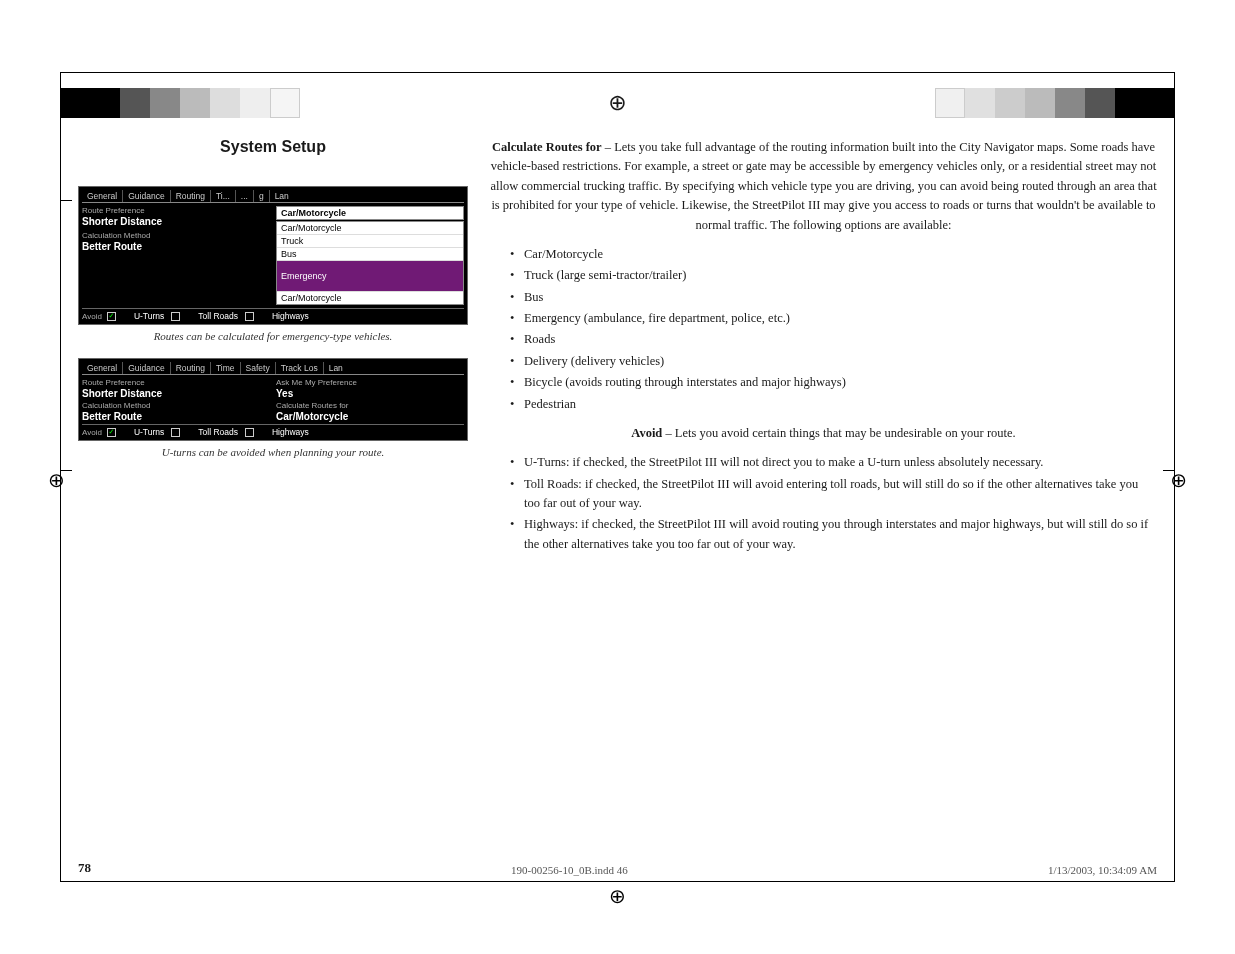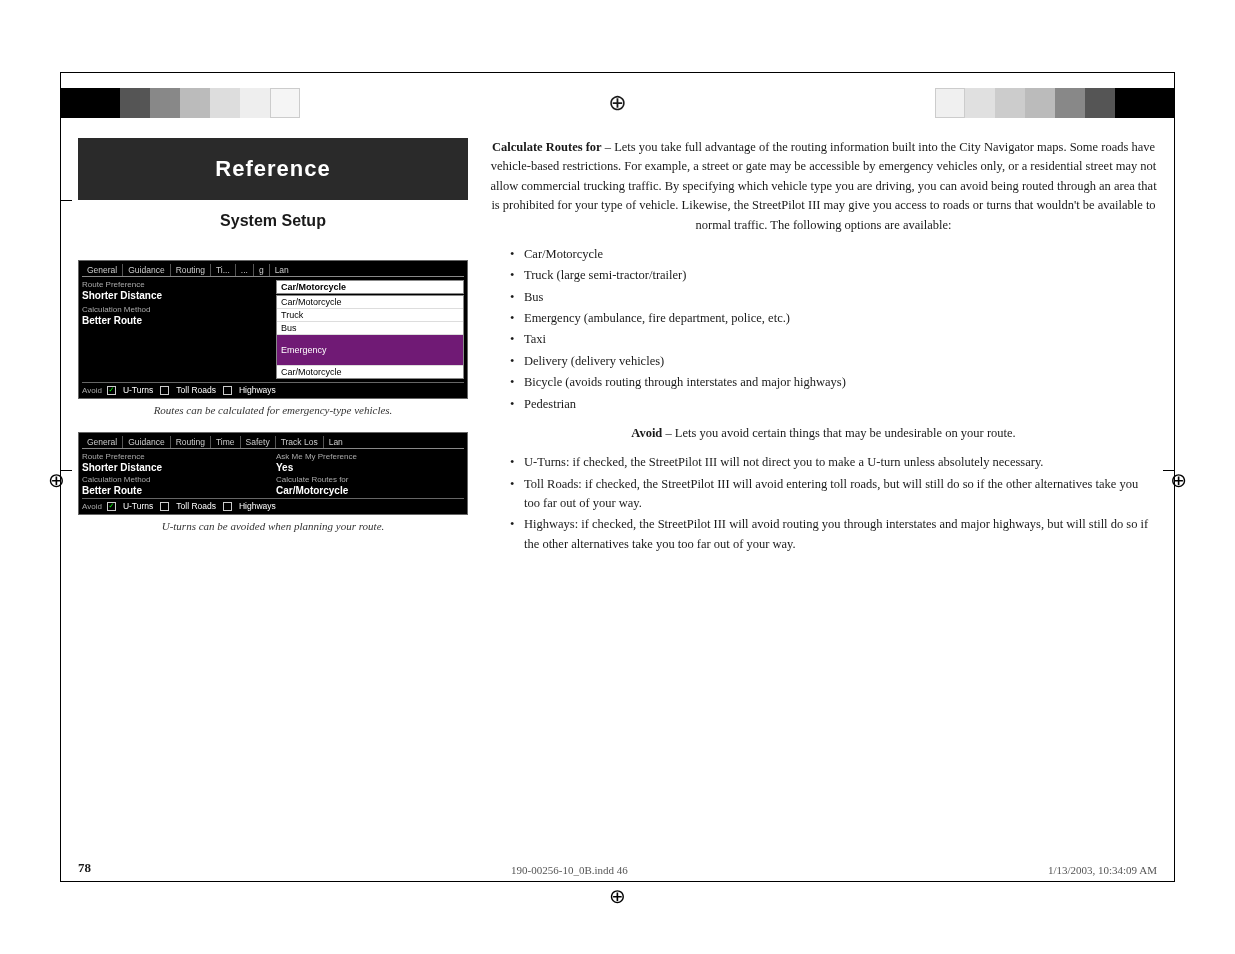--- a/index.html
+++ b/index.html
@@ -244,21 +244,21 @@
       gap: 2px;
     }
     .avoid-label-small {
       font-size: 8px;
       color: #aaa;
       margin-right: 3px;
     }
     .avoid-check-item {
       display: flex;
       align-items: center;
-      gap: 7px;
+      gap: 18px;
       margin-right: 5px;
     }
     .chk-box {
       width: 9px;
       height: 9px;
       border: 1px solid #ccc;
       background: #000;
       display: flex;
       align-items: center;
       justify-content: center;
@@ -305,23 +305,20 @@
     <div class="checker-block checker-gray-light"></div>
     <div class="checker-block checker-gray-mid"></div>
     <div class="checker-block checker-gray-dark"></div>
     <div class="checker-block checker-black"></div>
     <div class="checker-block checker-black"></div>
   </div>
 </div>
 
 <div class="left-column">
 
-  <div class="reference-box">
-    <h1>Reference</h1>
-  </div>
 
   <div class="system-setup-title">System Setup</div>
 
   <div class="screen-wrapper" style="margin-bottom:5px; position:relative;">
     <div class="screen-tabs">
       <div class="screen-tab">General</div>
       <div class="screen-tab">Guidance</div>
       <div class="screen-tab">Routing</div>
       <div class="screen-tab">Ti...</div>
       <div class="screen-tab">...</div>
@@ -427,21 +424,21 @@
 
   <p>
     <span class="bold-term">Calculate Routes for</span><span> – </span><span>Lets you take full advantage of the routing information built into the City Navigator maps.  Some roads have vehicle-based restrictions.  For example, a street or gate may be accessible by emergency vehicles only, or a residential street may not allow commercial trucking traffic.  By specifying which vehicle type you are driving, you can avoid being routed through an area that is prohibited for your type of vehicle.  Likewise, the StreetPilot III may give you access to roads or turns that wouldn't be available to normal traffic.  The following options are available:</span>
   </p>
 
   <ul class="bullet-list">
     <li><span>Car/Motorcycle</span></li>
     <li><span>Truck (large semi-tractor/trailer)</span></li>
     <li><span>Bus</span></li>
     <li><span>Emergency (ambulance, fire department, police, etc.)</span></li>
-    <li><span>Taxi</span></li>
+    <li><span>Roads</span></li>
     <li><span>Delivery (delivery vehicles)</span></li>
     <li><span>Bicycle (avoids routing through interstates and major highways)</span></li>
     <li><span>Pedestrian</span></li>
   </ul>
 
   <p>
     <span class="bold-term">Avoid</span><span> – </span><span>Lets you avoid certain things that may be undesirable on your route.</span>
   </p>
 
   <ul class="bullet-list">

